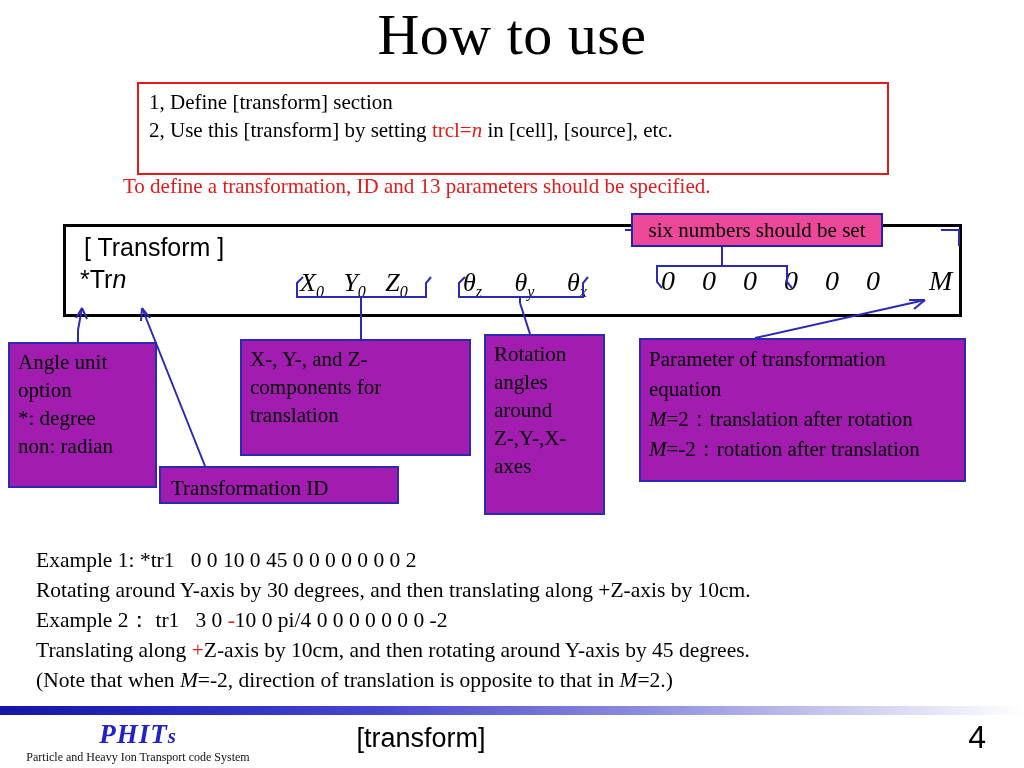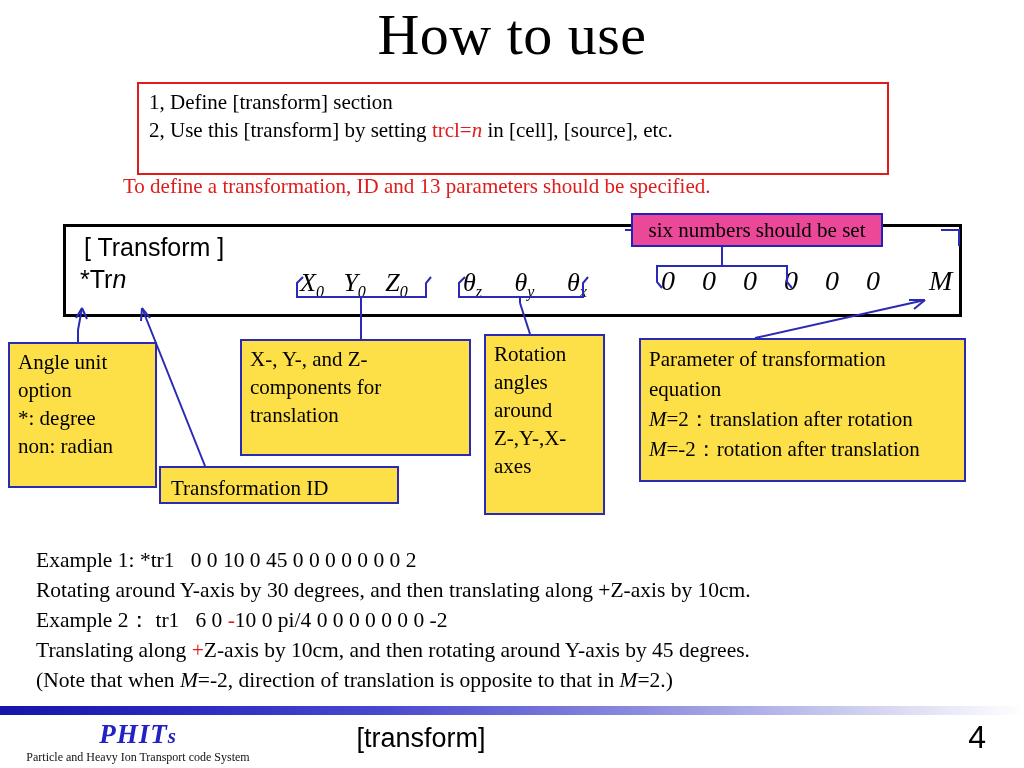--- a/index.html
+++ b/index.html
@@ -160,21 +160,21 @@
     line-height: 30px;
     text-align: center;
     white-space: nowrap;
   }
 
   
   .ann {
     position: absolute;
     border: 2px solid #2a2ab4;
     box-sizing: border-box;
-    background: #fde047;
+    background: #a21caf;
     font-size: 21px;
     line-height: 28px;
     padding: 4px 8px;
   }
   .ann.angle-unit  { left: 8px;   top: 342px; width: 149px; height: 146px; }
   .ann.xyz-comp    { left: 240px; top: 339px; width: 231px; height: 117px; }
   .ann.rotation    { left: 484px; top: 334px; width: 121px; height: 181px; }
   .ann.param-eq    { left: 639px; top: 338px; width: 327px; height: 144px; font-size: 21px; line-height: 30px;}
   .ann.trans-id    { left: 159px; top: 466px; width: 240px; height: 38px; padding: 6px 10px; }
 
@@ -314,21 +314,21 @@
     <div class="line">equation</div>
     <div class="line"><span class="mv">M</span><span>=2：translation after rotation</span></div>
     <div class="line"><span class="mv">M</span><span>=-2：rotation after translation</span></div>
   </div>
 
   <div class="ann trans-id">Transformation ID</div>
 
   <div class="examples">
     <div class="ex-line"><span>Example 1: *tr1</span>&nbsp;&nbsp;&nbsp;<span>0 0 10    0 45 0    0 0 0 0 0 0    2</span></div>
     <div class="ex-line">Rotating around Y-axis by 30 degrees, and then translating along +Z-axis by 10cm.</div>
-    <div class="ex-line"><span>Example 2：  tr1</span>&nbsp;&nbsp;&nbsp;<span>6 0 </span><span class="red">-</span><span>10    0 pi/4 0    0 0 0 0 0 0    -2</span></div>
+    <div class="ex-line"><span>Example 2：  tr1</span>&nbsp;&nbsp;&nbsp;<span>3 0 </span><span class="red">-</span><span>10    0 pi/4 0    0 0 0 0 0 0    -2</span></div>
     <div class="ex-line"><span>Translating along </span><span class="red">+</span><span>Z-axis by 10cm, and then rotating around Y-axis by 45 degrees.</span></div>
     <div class="ex-line"><span>(Note that when </span><span class="ital">M</span><span>=-2, direction of translation is opposite to that in </span><span class="ital">M</span><span>=2.)</span></div>
   </div>
 
   <div class="grad-bar"></div>
   <div class="logo">
     <div class="phits"><span>PHIT</span><span class="small-s">s</span></div>
     <div class="tagline">Particle and Heavy Ion Transport code System</div>
   </div>
   <div class="footer-center">[transform]</div>

